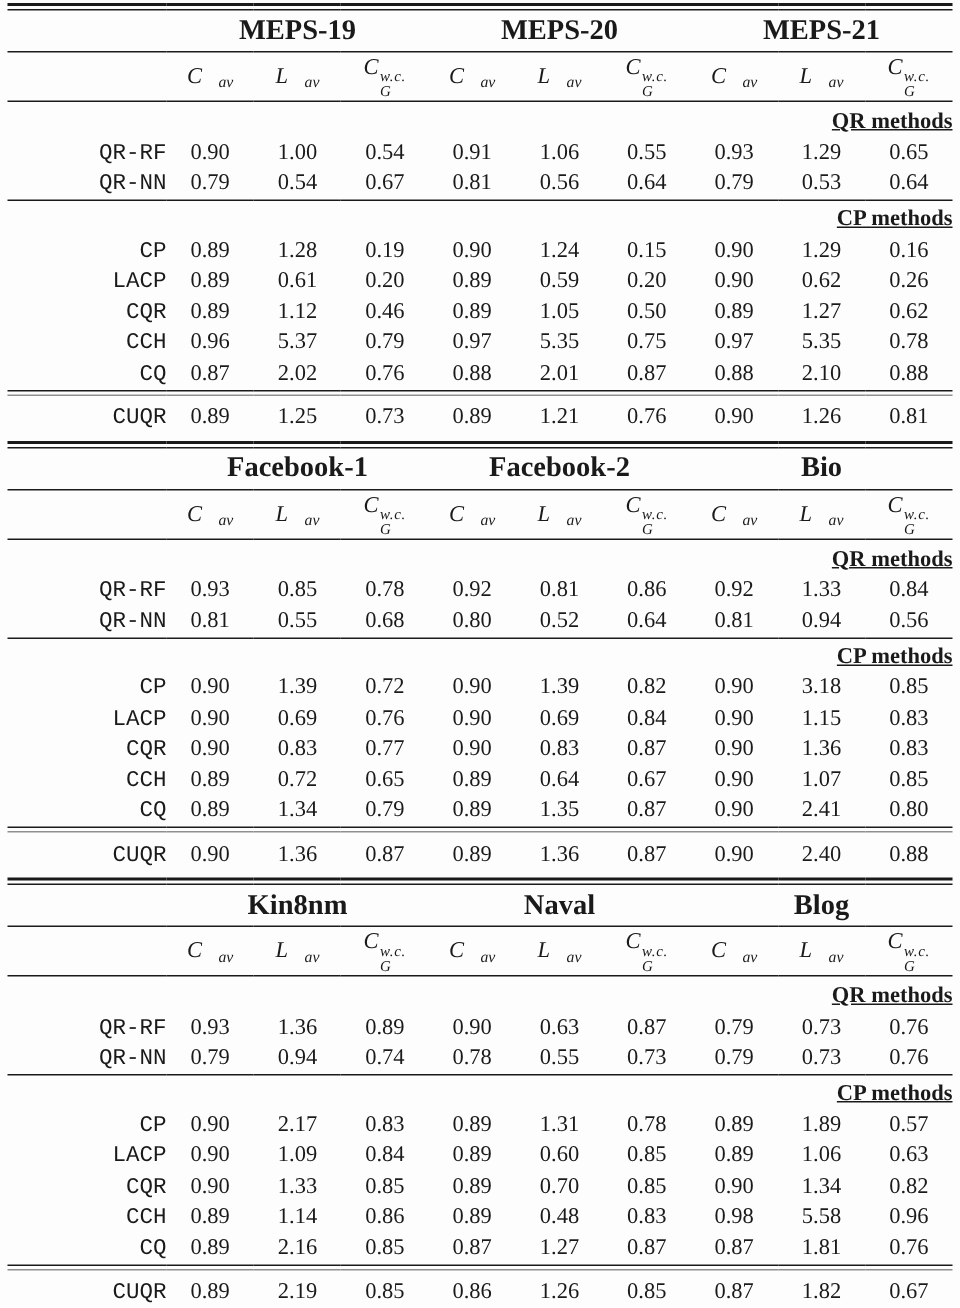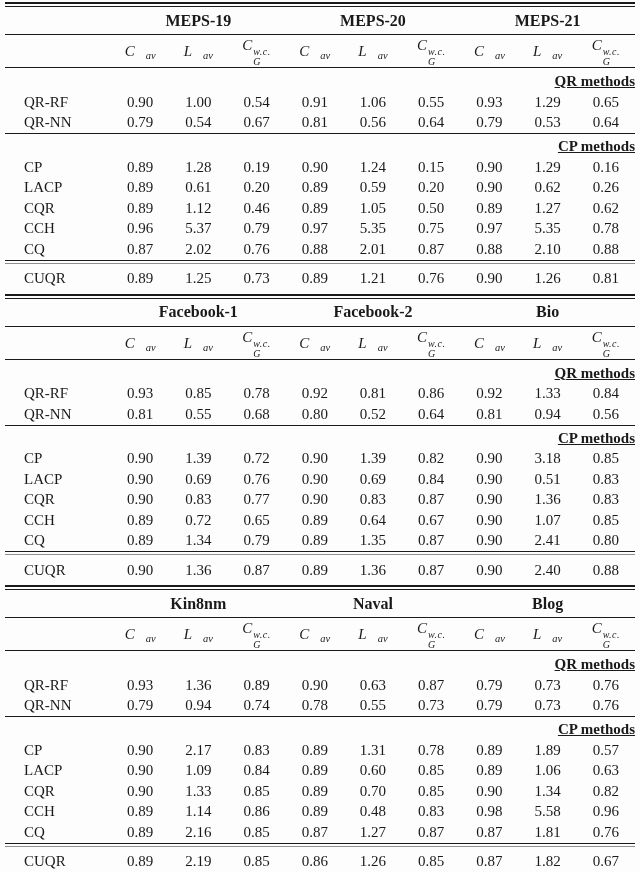--- a/index.html
+++ b/index.html
@@ -12,34 +12,34 @@
   td{padding:0;}
   
   tr.rule-top td{height:2px;border-top:2px solid #1a1a1a;border-bottom:1px solid #1a1a1a;}
   tr.rule-bot td{height:2px;border-top:1px solid #1a1a1a;border-bottom:2.5px solid #1a1a1a;}
   tr.rule-s td{height:2px;border-top:1px solid #1a1a1a;}
   tr.rule-sth td{height:3px;border-top:1.4px solid #1a1a1a;}
   tr.rule-s2 td{height:2px;border-top:1px solid #1a1a1a;}
   tr.rule-d td{height:2px;border-top:1px solid #1a1a1a;border-bottom:1px solid #8f8f8f;}
   
   tr.ds-row td{height:27px;vertical-align:middle;}
-  td.dsname{font-weight:bold;font-size:16px;text-align:center;}
+  td.dsname{font-weight:bold;font-size:19px;text-align:center;}
   
   tr.sym-row td{height:30px;vertical-align:middle;text-align:center;}
   .mi{font-style:italic;}
   .stack{display:inline-flex;flex-direction:column;align-items:flex-start;
          vertical-align:-5px;line-height:1;font-size:10px;margin-left:1px;}
   .ssup{display:block;font-style:italic;letter-spacing:0.5px;}
   .ssub{display:block;font-style:italic;}
   .ssub2{font-size:10.5px;vertical-align:-3px;font-style:italic;margin-left:11px;}
   
   td.sechead{height:21px;font-weight:bold;text-align:right;padding-left:3px;
              vertical-align:middle;text-decoration:underline;}
   tr.data-row td{height:20.5px;vertical-align:middle;}
-  td.method{text-align:left;padding-left:19px;}
+  td.method{text-align:right;padding-left:19px;font-family:Liberation Mono, monospace;}
   td.val{text-align:center;}
   tr.cuqr td{height:30px;}
 </style>
 </head>
 <body>
 
 <div class="wrap">
   <div id="tables">
       <table class="res">
         <colgroup>
@@ -298,21 +298,21 @@
           </tr>
           <tr class="data-row">
             <td class="method">LACP</td>
             <td class="val">0.90</td>
             <td class="val">0.69</td>
             <td class="val">0.76</td>
             <td class="val">0.90</td>
             <td class="val">0.69</td>
             <td class="val">0.84</td>
             <td class="val">0.90</td>
-            <td class="val">0.51</td>
+            <td class="val">1.15</td>
             <td class="val">0.83</td>
           </tr>
           <tr class="data-row">
             <td class="method">CQR</td>
             <td class="val">0.90</td>
             <td class="val">0.83</td>
             <td class="val">0.77</td>
             <td class="val">0.90</td>
             <td class="val">0.83</td>
             <td class="val">0.87</td>

